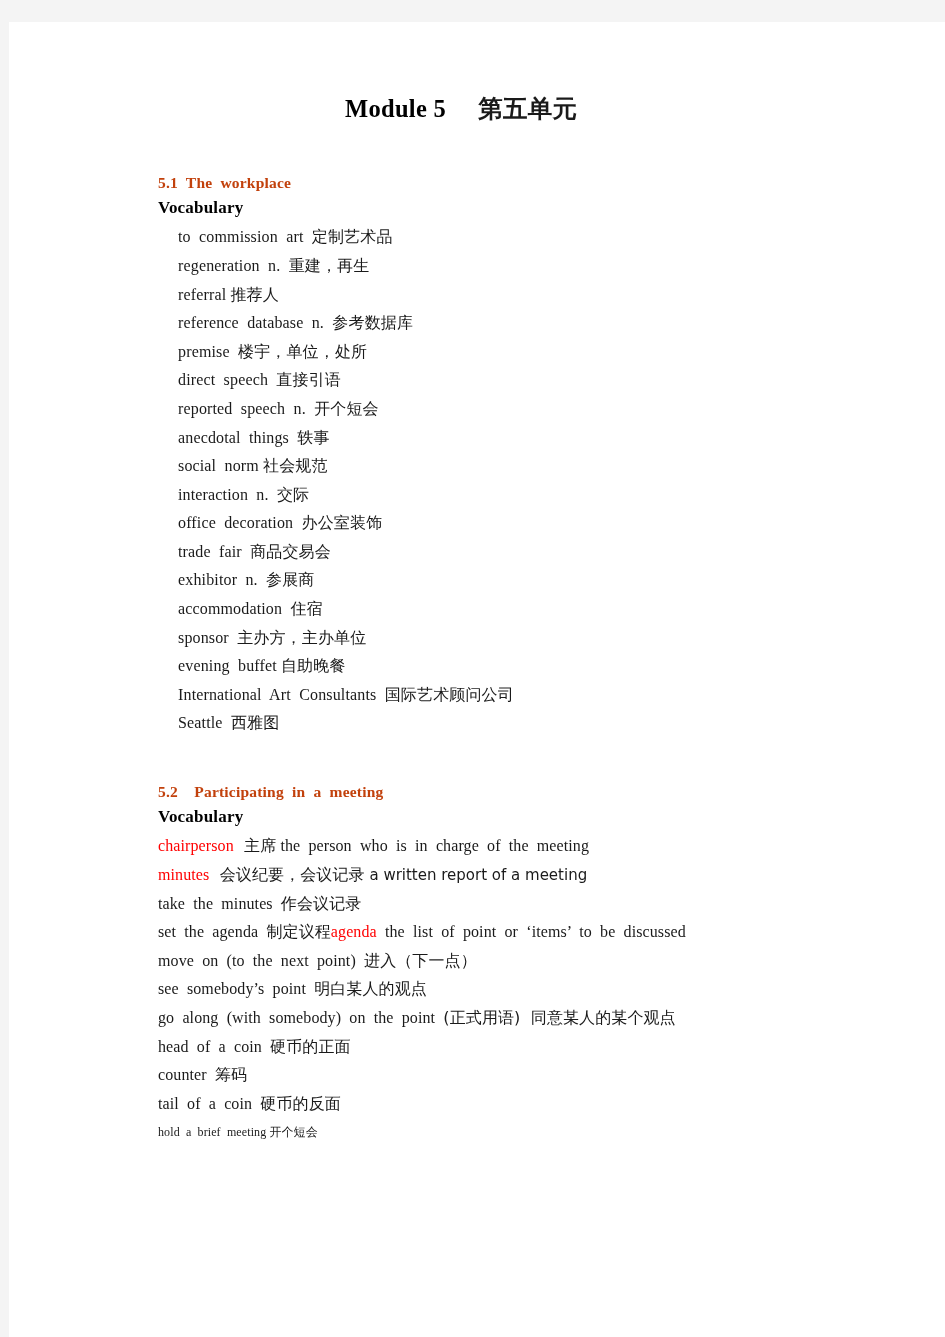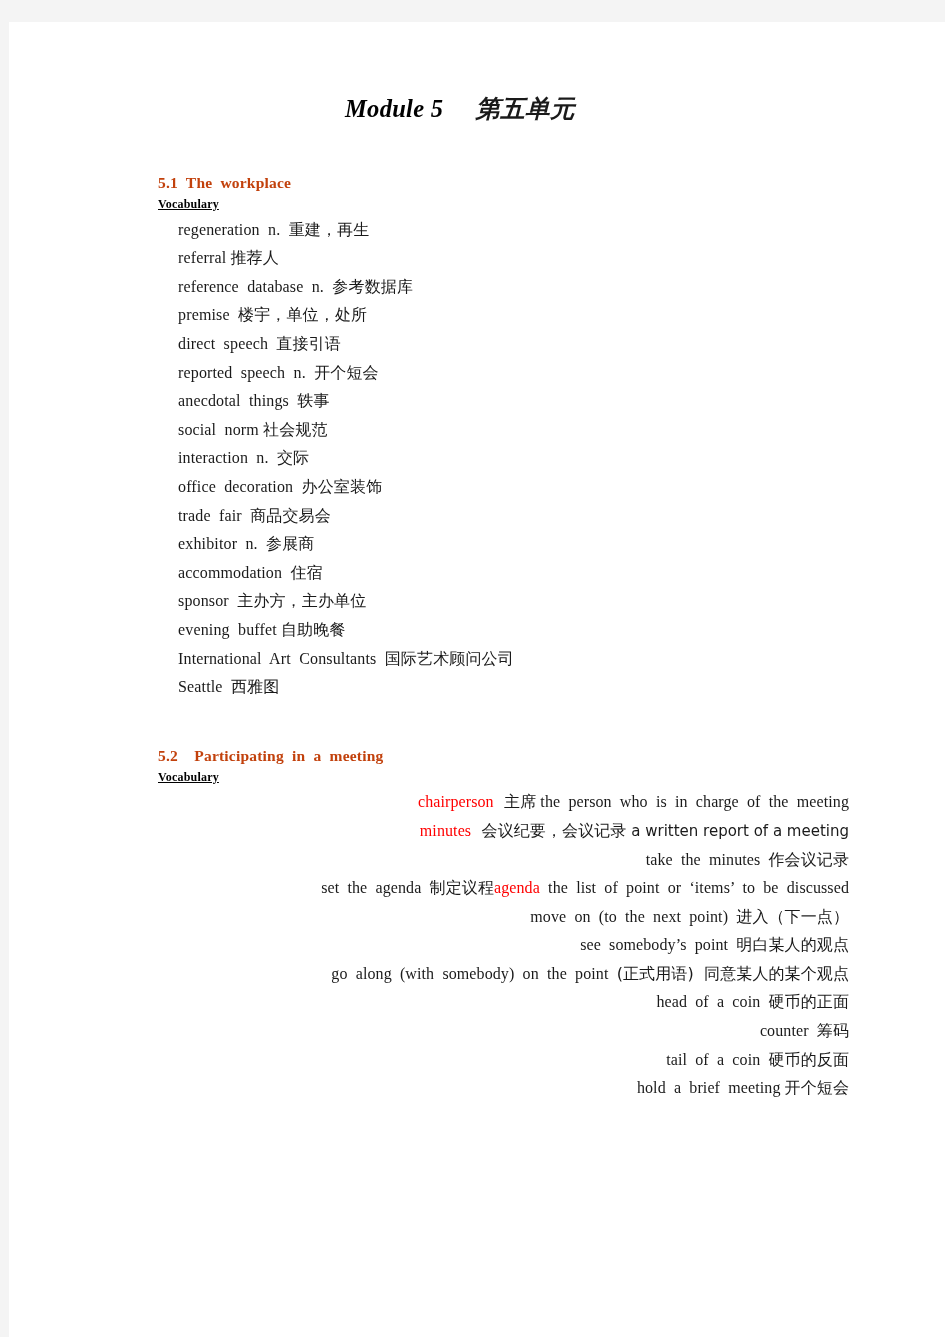--- a/index.html
+++ b/index.html
@@ -32,46 +32,44 @@
 
   
   .doc-title {
     font-weight: bold;
     font-size: 24.5px;
     color: #000;
     margin: 0 0 46px 0;
     padding-left: 196px;
     white-space: pre;
     letter-spacing: 0.3px;
-    font-style: italic;
   }
   .doc-title .cn {
     font-family: "DejaVu Serif", "Liberation Serif", serif;
     font-weight: bold;
   }
 
   
   .sec-head {
     font-weight: bold;
     font-size: 15.5px;
     color: #c2410c;
     padding-left: 9px;
     white-space: pre;
     line-height: 1.55;
     letter-spacing: 0.2px;
   }
   .sec-sub {
     font-weight: bold;
-    font-size: 12px;
+    font-size: 17px;
     color: #000;
     padding-left: 9px;
     line-height: 1.55;
     margin-bottom: 2px;
     letter-spacing: 0.2px;
-    text-decoration: underline;
   }
 
   
   .vlist {
     list-style: none;
     margin: 0;
     padding: 0 0 0 29px;
   }
   .vlist li {
     font-size: 16px;
@@ -86,24 +84,23 @@
     list-style: none;
     margin: 0;
     padding: 0 0 0 9px;
   }
   .vlist2 li {
     font-size: 16px;
     line-height: 28.6px;
     color: #1a1a1a;
     white-space: pre;
     letter-spacing: 0.1px;
-    text-align: right;
   }
   .vlist2 li.small {
-    font-size: 16px;
+    font-size: 12px;
     line-height: 28px;
   }
 
   .cn {
     font-family: "DejaVu Sans", "DejaVu Serif", sans-serif;
     color: #1a1a1a;
   }
   .red {
     color: #ff0000;
   }
@@ -119,20 +116,21 @@
 
 <div id="page">
   <div class="content">
 
     <h1 class="doc-title"><span>Module 5</span><span>     </span><span class="cn">第五单元</span></h1>
 
     <div class="sec-head">5.1  The  workplace</div>
     <div class="sec-sub">Vocabulary</div>
 
     <ul class="vlist">
+      <li><span>to  commission  art  </span><span class="cn">定制艺术品</span></li>
       <li><span>regeneration  n.  </span><span class="cn">重建，再生</span></li>
       <li><span>referral </span><span class="cn">推荐人</span></li>
       <li><span>reference  database  n.  </span><span class="cn">参考数据库</span></li>
       <li><span>premise  </span><span class="cn">楼宇，单位，处所</span></li>
       <li><span>direct  speech  </span><span class="cn">直接引语</span></li>
       <li><span>reported  speech  n.  </span><span class="cn">开个短会</span></li>
       <li><span>anecdotal  things  </span><span class="cn">轶事</span></li>
       <li><span>social  norm </span><span class="cn">社会规范</span></li>
       <li><span>interaction  n.  </span><span class="cn">交际</span></li>
       <li><span>office  decoration  </span><span class="cn">办公室装饰</span></li>

